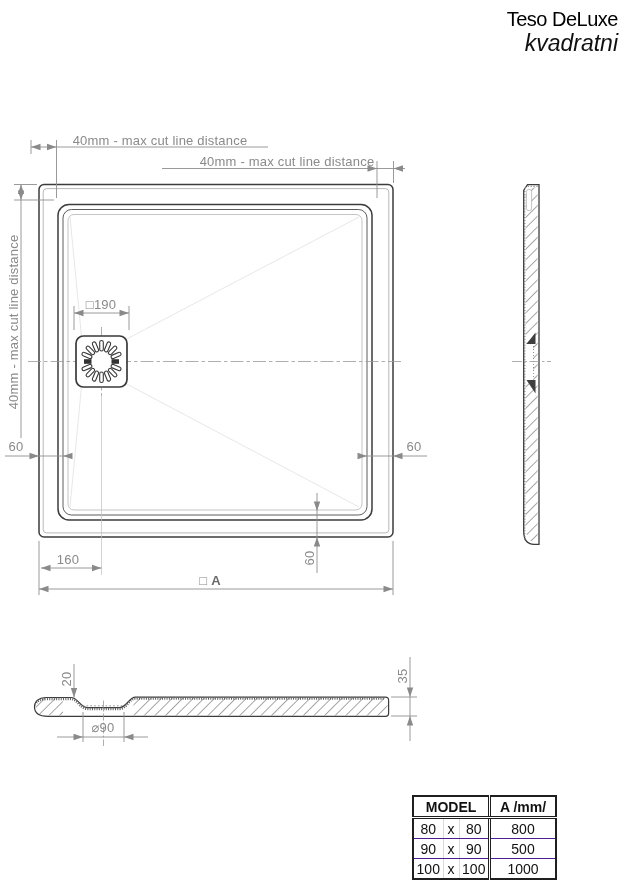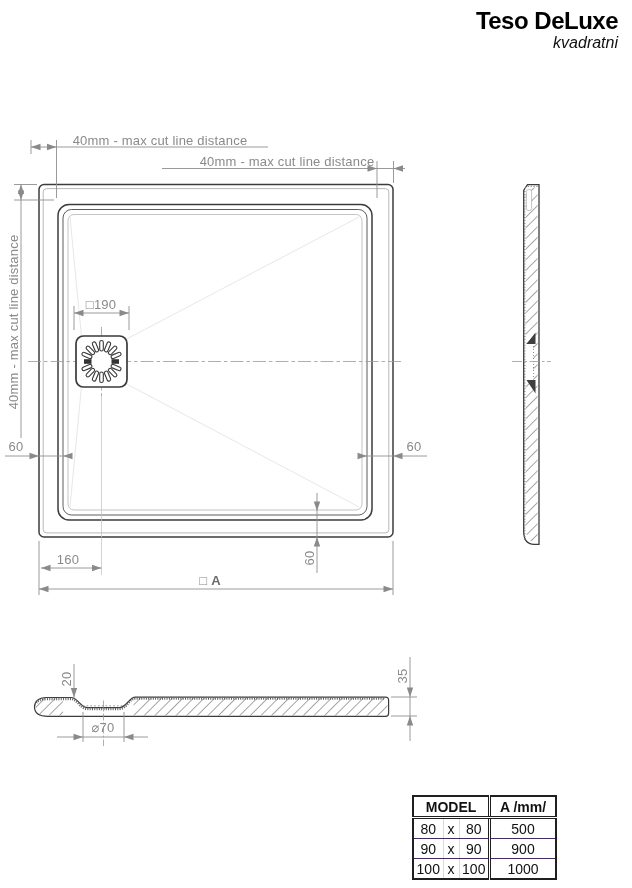--- a/index.html
+++ b/index.html
@@ -4,22 +4,22 @@
 <style>
   html,body{margin:0;padding:0;background:#fff}
   #screen{position:relative;width:632px;height:888px;background:#fff;
           font-family:"Liberation Sans",sans-serif;overflow:hidden}
   svg{position:absolute;left:0;top:0}
   .lbl{position:absolute;font-size:13px;color:#8a8a8a;white-space:nowrap;
        letter-spacing:.2px;transform:translate(-50%,-50%)}
   .lbl.rot{transform:translate(-50%,-50%) rotate(-90deg)}
   .lbl .ov-a{font-weight:700;color:#6b6b6b}
   .title-block{position:absolute;top:8px;right:14px;text-align:right;color:#000}
-  .title-product{font-size:24px;font-weight:700;letter-spacing:-.5px;line-height:1.1}
-  .title-variant{font-size:16px;font-style:italic;color:#101010;line-height:1.15}
+  .title-product{font-size:20px;font-weight:400;letter-spacing:-.5px;line-height:1.1}
+  .title-variant{font-size:23px;font-style:italic;color:#101010;line-height:1.15}
   .spec-table{position:absolute;left:412px;top:795px;border-collapse:collapse;
               border:2px solid #1f1f1f;font-size:14px;color:#111;text-align:center}
   .spec-table th{font-weight:700;border-bottom:3.5px double #1f1f1f;padding:0 6px;height:19px}
   .spec-table td{padding:0;height:19px}
   .col-a{border-left:3.5px double #1f1f1f;min-width:52px}
   .spec-table tbody tr + tr td{border-top:1px solid #4c1d95}
   .model-cell{display:flex;align-items:stretch;justify-content:center;height:19px;min-width:74px}
   .model-cell .n{flex:1;display:flex;align-items:center;justify-content:center}
   .model-cell .s{width:15px;display:flex;align-items:center;justify-content:center;
                  border-left:1px solid #d9d9d9;border-right:1px solid #d9d9d9}
@@ -184,50 +184,50 @@
   <div class="lbl" style="left:160px;top:140px">40mm - max cut line distance</div>
   <div class="lbl" style="left:287px;top:161px">40mm - max cut line distance</div>
   <div class="lbl rot" style="left:13px;top:322px">40mm - max cut line distance</div>
   <div class="lbl" style="left:101px;top:304px">□190</div>
   <div class="lbl" style="left:16px;top:446px">60</div>
   <div class="lbl" style="left:414px;top:446px">60</div>
   <div class="lbl" style="left:68px;top:559px">160</div>
   <div class="lbl rot" style="left:309px;top:558px">60</div>
   <div class="lbl" style="left:210px;top:580px"><span>□</span> <span class="ov-a">A</span></div>
   <div class="lbl rot" style="left:66px;top:679px">20</div>
-  <div class="lbl" style="left:103px;top:727px">⌀70</div>
+  <div class="lbl" style="left:103px;top:727px">⌀90</div>
   <div class="lbl rot" style="left:402px;top:676px">35</div>
 
   <table class="spec-table">
     <thead>
       <tr>
         <th>MODEL</th>
         <th class="col-a"><span>A</span><span style="font-weight:700"> /mm/</span></th>
       </tr>
     </thead>
     <tbody>
       <tr>
         <td>
             <div class="model-cell">
               <span class="n">80</span>
               <span class="s">x</span>
               <span class="n">80</span>
             </div>
           </td>
-        <td class="col-a">500</td>
+        <td class="col-a">800</td>
       </tr>
       <tr>
         <td>
             <div class="model-cell">
               <span class="n">90</span>
               <span class="s">x</span>
               <span class="n">90</span>
             </div>
           </td>
-        <td class="col-a">900</td>
+        <td class="col-a">500</td>
       </tr>
       <tr>
         <td>
             <div class="model-cell">
               <span class="n">100</span>
               <span class="s">x</span>
               <span class="n">100</span>
             </div>
           </td>
         <td class="col-a">1000</td>

